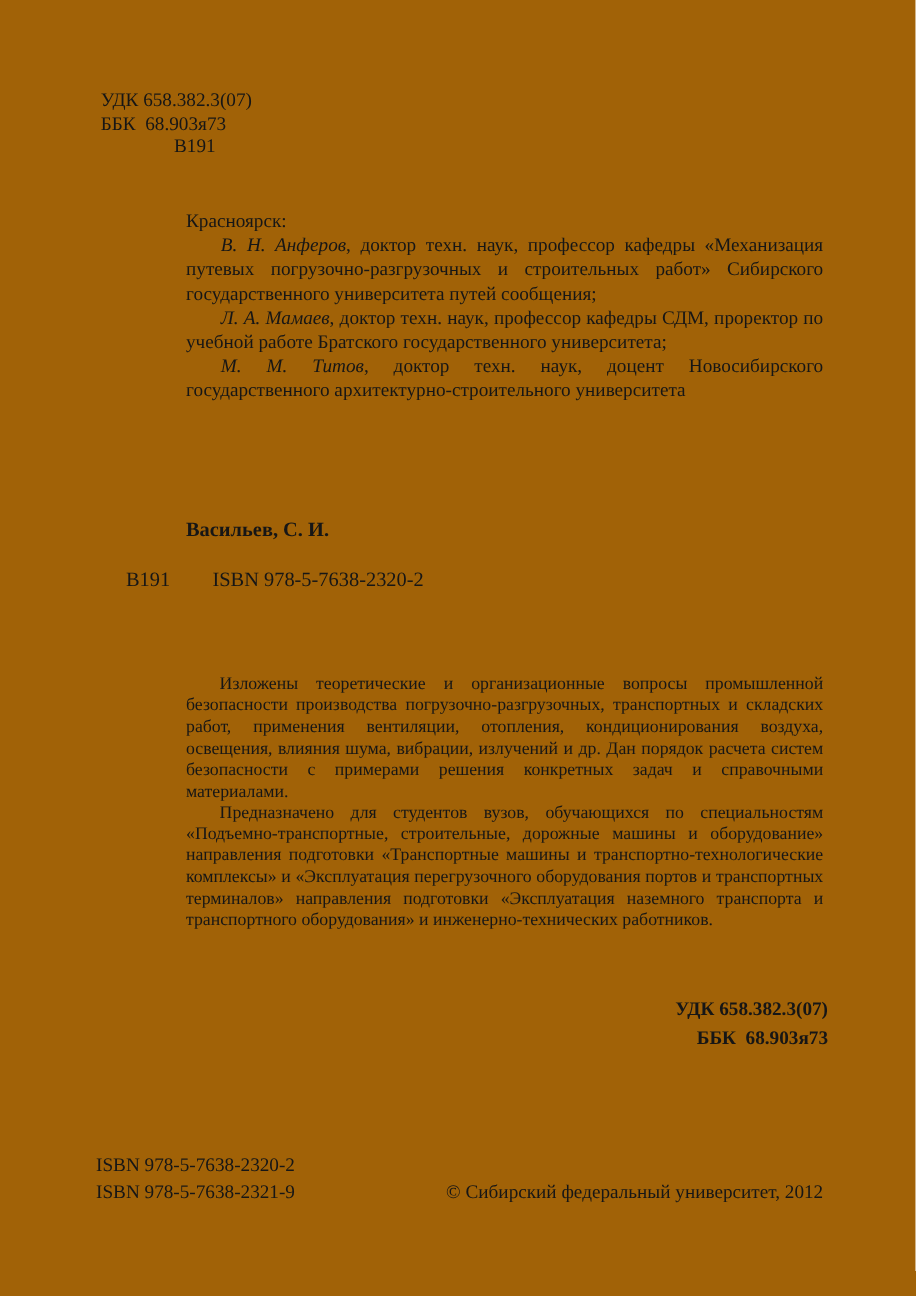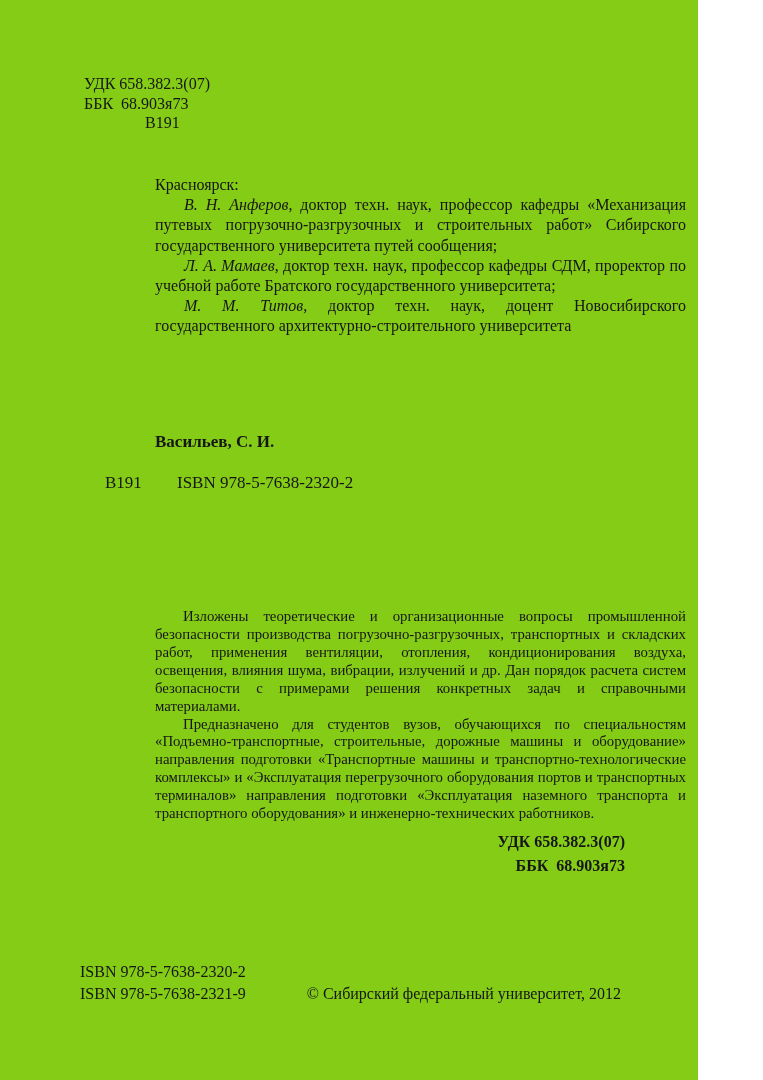--- a/index.html
+++ b/index.html
@@ -1,20 +1,20 @@
 <!DOCTYPE html>
 <html lang="ru"><head>
 <meta charset="utf-8">
 <style>
   html, body { margin: 0; padding: 0; background: #ffffff; }
   .page {
     position: relative;
-    width: 698px;
+    width: 763px;
     height: 1080px;
-    background: #84cc16;
+    background: #a16207;
     font-family: "Liberation Serif", serif;
     color: #161616;
     overflow: hidden;
   }
   .pre { white-space: pre; }
 
   
   #top-codes {
     position: absolute;
     left: 84px;
@@ -59,21 +59,21 @@
     position: absolute;
     left: -71px;
     top: 0;
   }
   #catalog .isbn { margin-left: 93px; }
 
   
   #annotation {
     position: absolute;
     left: 155px;
-    top: 608px;
+    top: 562px;
     width: 531px;
     font-size: 14.8px;
     line-height: 17.92px;
     text-align: justify;
   }
   #annotation p { margin: 0; text-indent: 28px; }
 
   
   #bottom-codes {
     position: absolute;

